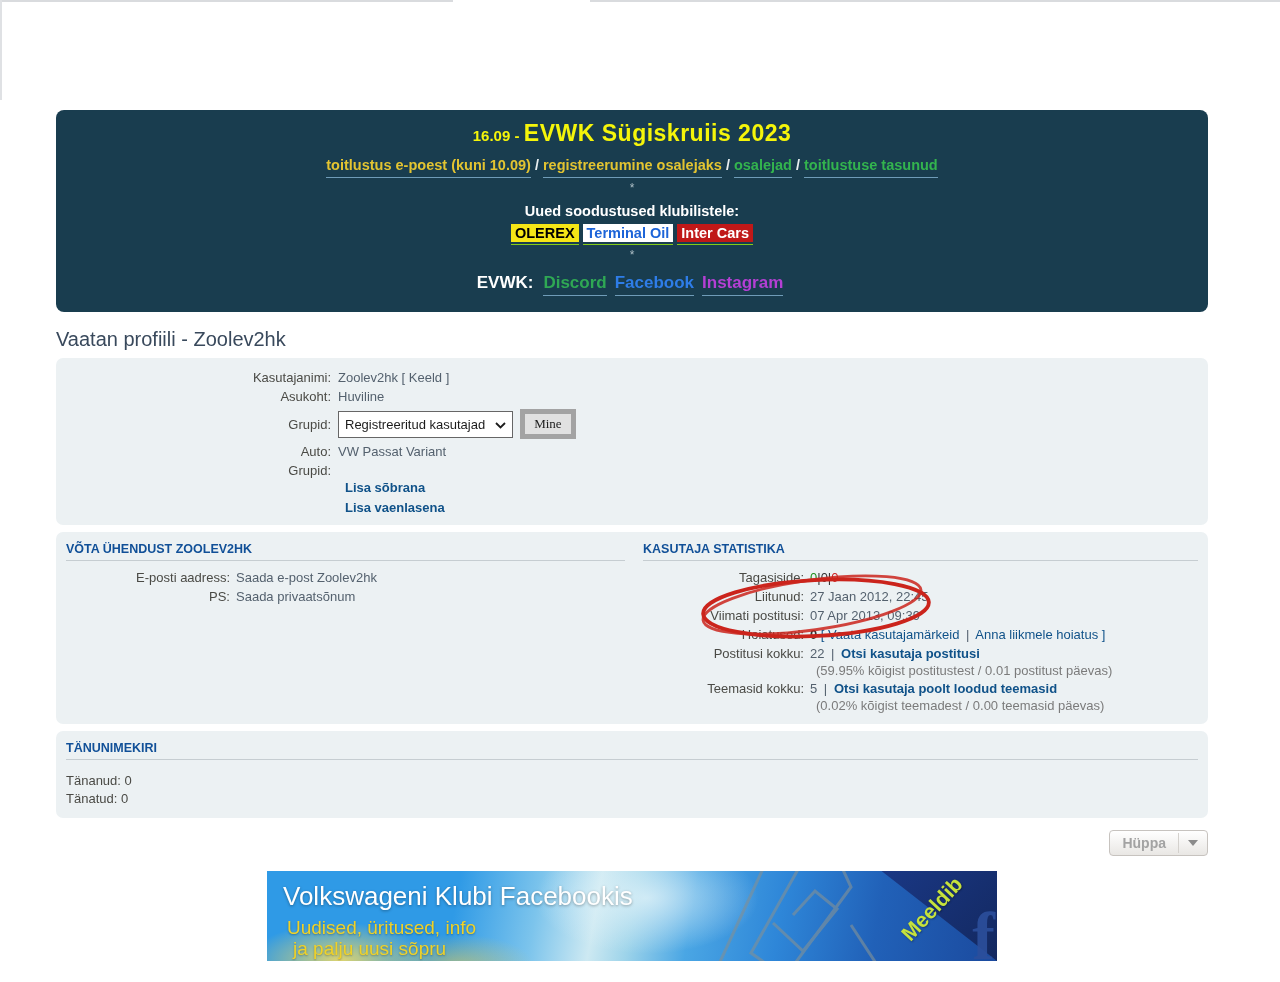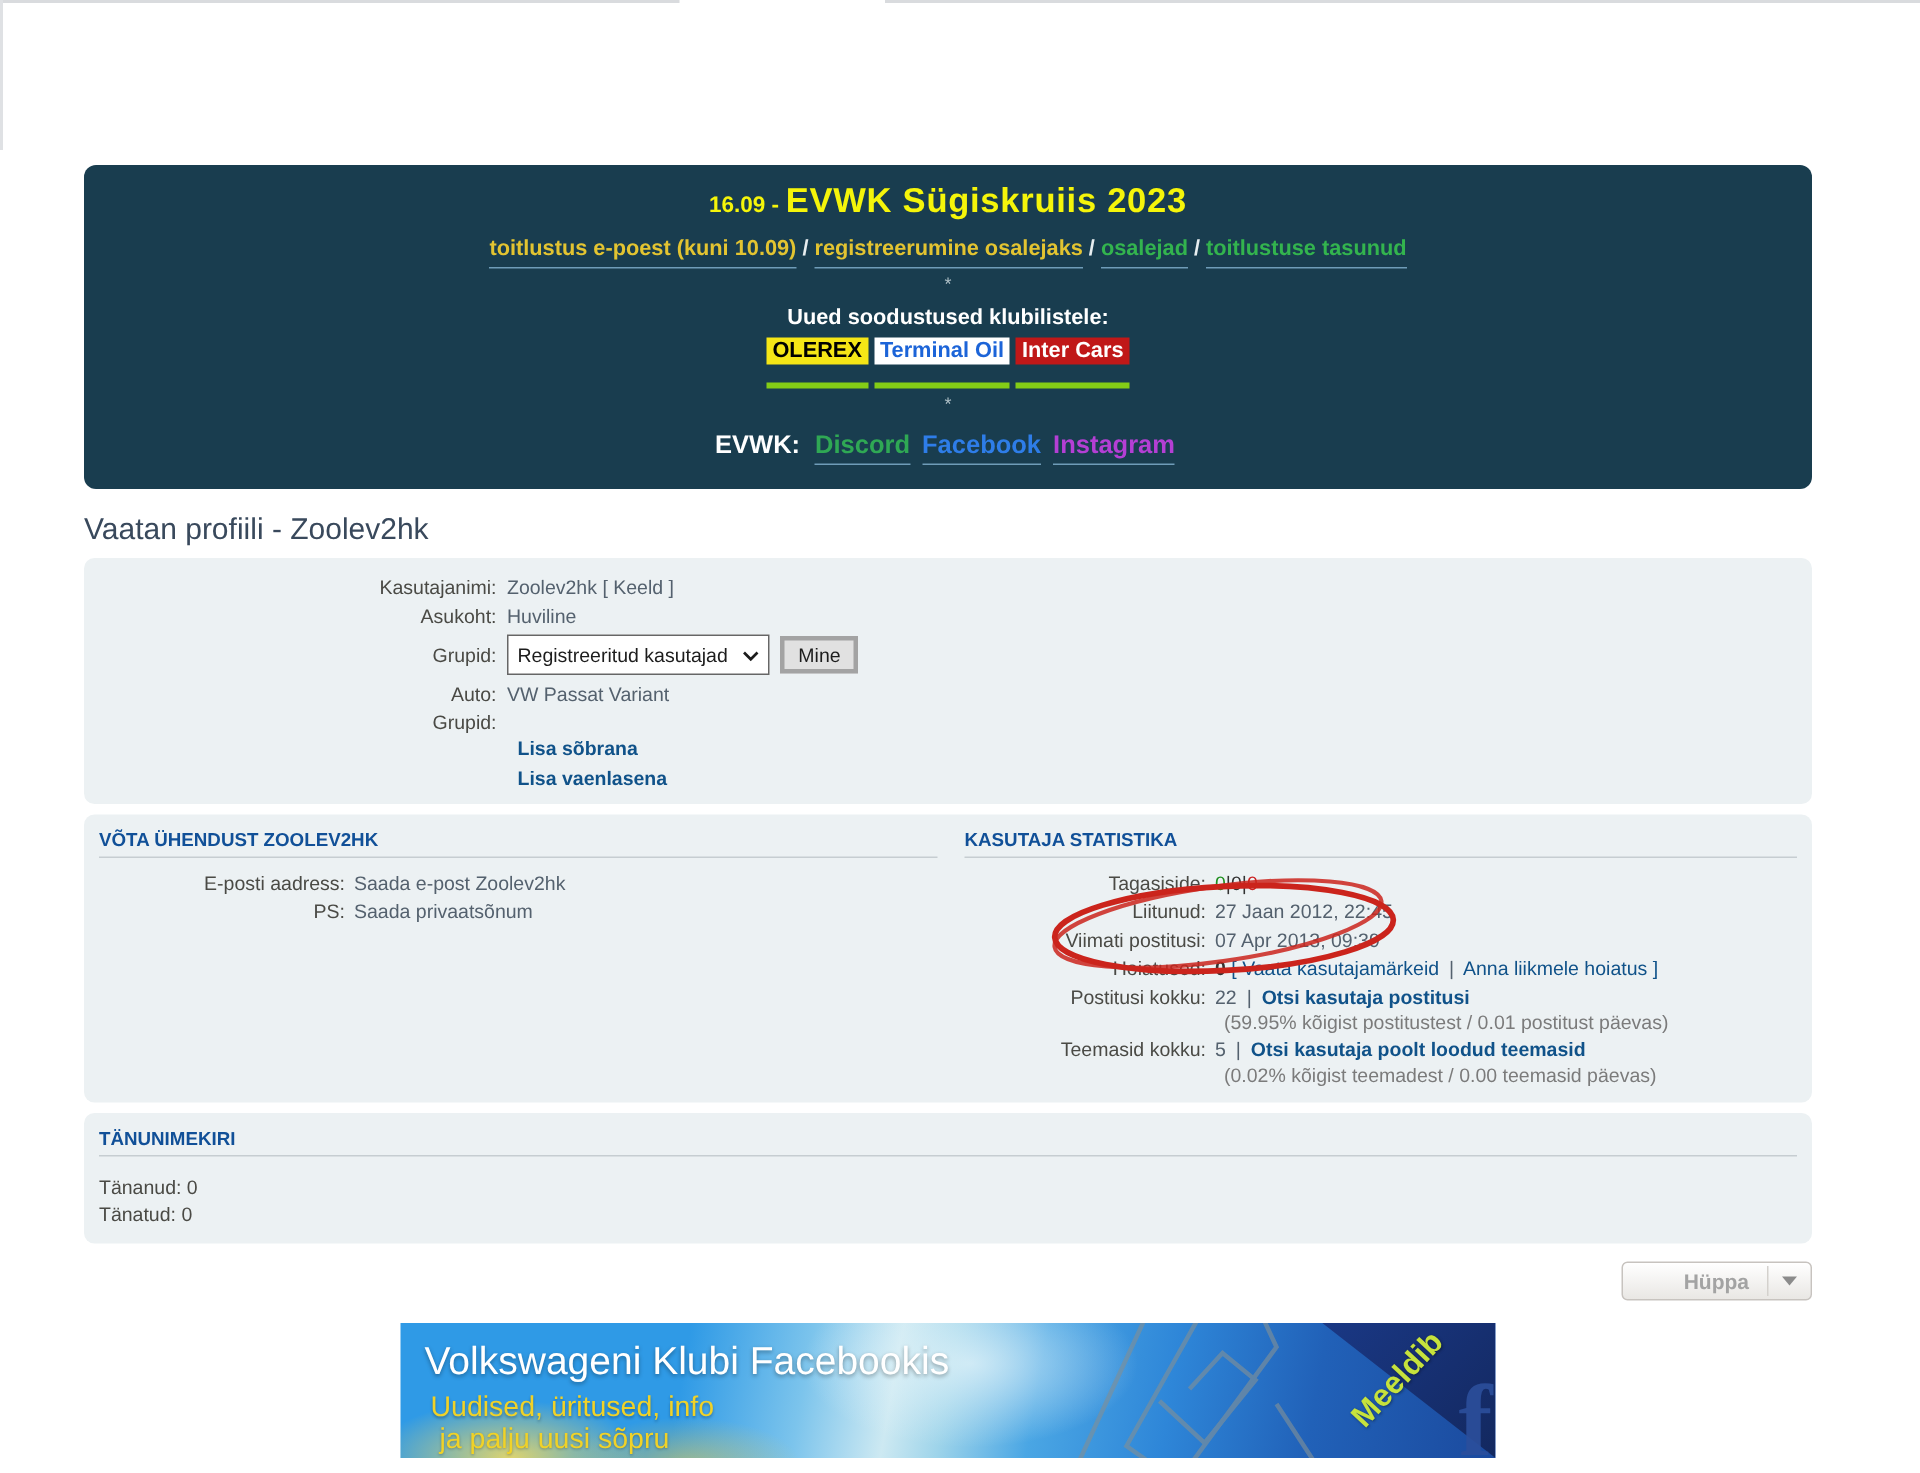--- a/index.html
+++ b/index.html
@@ -21,21 +21,21 @@
   .banner-titleline { line-height:26px; margin-top:2px; }
   .banner-date  { color:#f5f50a; font-weight:bold; font-size:15px;margin-top:31px; }
   .banner-title { color:#f5f50a; font-weight:bold; font-size:23px; letter-spacing:0.5px; }
   .banner-links { margin-top:6px; font-size:14.5px; font-weight:bold; line-height:20px; }
   .link-gold  { color:#e3c431; }
   .link-green { color:#33b44e; }
   .banner-sep { color:#e8eef0; font-weight:bold; padding:0 4px; }
   .banner-star { color:#aebfc6; font-size:12px; line-height:12px; margin-top:4px; }
   .promo-heading { color:#ffffff; font-weight:bold; font-size:14.5px; margin-top:9px; }
   .sponsors { margin-top:5px; }
-  .sponsor-wrap { display:inline-block; border-bottom:4px solid #84cc16; padding-bottom:12px; margin:0 2px; }
+  .sponsor-wrap { display:inline-block; border-bottom:1px solid #84cc16; padding-bottom:2px; margin:0 2px; }
   .sponsor { display:inline-block; font-weight:bold; font-size:14.5px; padding:1px 4px; }
   .sponsor-olerex   { background:#f5e616; color:#000; }
   .sponsor-terminal { background:#ffffff; color:#1c64d8; }
   .sponsor-inter    { background:#c01818; color:#fff; }
   .social-row { margin-top:12px; font-size:17px; font-weight:bold; }
   .social-prefix { color:#ffffff; margin-right:6px; }
   .link-discord   { color:#2fa854; }
   .link-facebook  { color:#2e7de8; }
   .link-instagram { color:#b43fd4; }
   .social-row .ul-blue { margin:0 4px; }
@@ -50,22 +50,22 @@
   .pvalue { color:#54616e; }
   .blue-link { color:#105289; text-decoration:none; }
   .bold-link { color:#105289; font-weight:bold; text-decoration:none; }
   .indent-272 { margin-left:279px; }
 
   
   .grupid-row { margin:3px 0; align-items:center; }
   .fake-select { display:inline-flex; align-items:flex-end; background:#fff; border:1px solid #666;
     padding:3px 6px; font-size:13px; color:#1c1c1c; cursor:default; }
   .fake-select .chev { margin-left:10px; display:inline-block; }
-  .mine-btn { margin-left:7px; background:#e1e1e1; border:3px solid #a3a3a3; padding:2px 9px;
-    font-size:13px; color:#1c1c1c; }
+  .mine-btn { margin-left:7px; background:#e1e1e1; border:5px solid #a3a3a3; padding:2px 9px;
+    font-size:13px; color:#1c1c1c;font-family:Liberation Serif, serif; }
 
   
   .twocol { display:flex; }
   .col-contact { width:559px; flex:0 0 559px; margin-right:18px; }
   .col-stats   { flex:1; position:relative; }
   .sect-head { color:#115098; font-weight:bold; font-size:12.5px; padding-bottom:4px;
     border-bottom:1px solid #c6cdd1; margin-bottom:7px; }
   .c-label { width:170px; flex:0 0 170px; text-align:right; padding-right:6px; color:#4a4a45; }
   .s-label { width:167px; flex:0 0 167px; text-align:right; padding-right:6px; color:#4a4a45; }
   .fb-pos { color:#1f8f1f; } .fb-neu { color:#333333; } .fb-neg { color:#cc2222; }
@@ -78,21 +78,21 @@
   .red-circle-svg { position:absolute; left:55px; top:32px; pointer-events:none; }
 
   
   .thanks-row { color:#4a4a45; line-height:18px; }
   .thanks-row + .thanks-row { margin-top:7px; }
   .mt12 { margin-top:12px; }
 
   
   .jump-row { margin-top:12px; text-align:right; }
   .jump-btn { display:inline-flex; align-items:center; border:1px solid #c7c3bf; border-radius:4px;
-    background:linear-gradient(#ffffff,#e9e7e4); overflow:hidden; cursor:pointer;padding-left:28px; }
+    background:linear-gradient(#ffffff,#e9e7e4); overflow:hidden; cursor:pointer; }
   .jump-label { padding:4px 12px; font-weight:bold; font-size:14px; color:#a3a3a3; }
   .jump-arrow { border-left:1px solid #d4d1cd; padding:7px 9px; display:flex; align-items:center; }
   .tri-down { width:0; height:0; border-left:5px solid transparent; border-right:5px solid transparent;
     border-top:6px solid #8b8b8b; }
 
   
   .ad { position:relative; width:730px; height:90px; margin:15px 0 0 211px; overflow:hidden;
     background:
       radial-gradient(ellipse 130px 55px at 10% 100%, rgba(252,222,90,0.85), rgba(252,222,90,0) 70%),
       radial-gradient(ellipse 110px 45px at 26% 105%, rgba(240,205,70,0.55), rgba(240,205,70,0) 70%),

